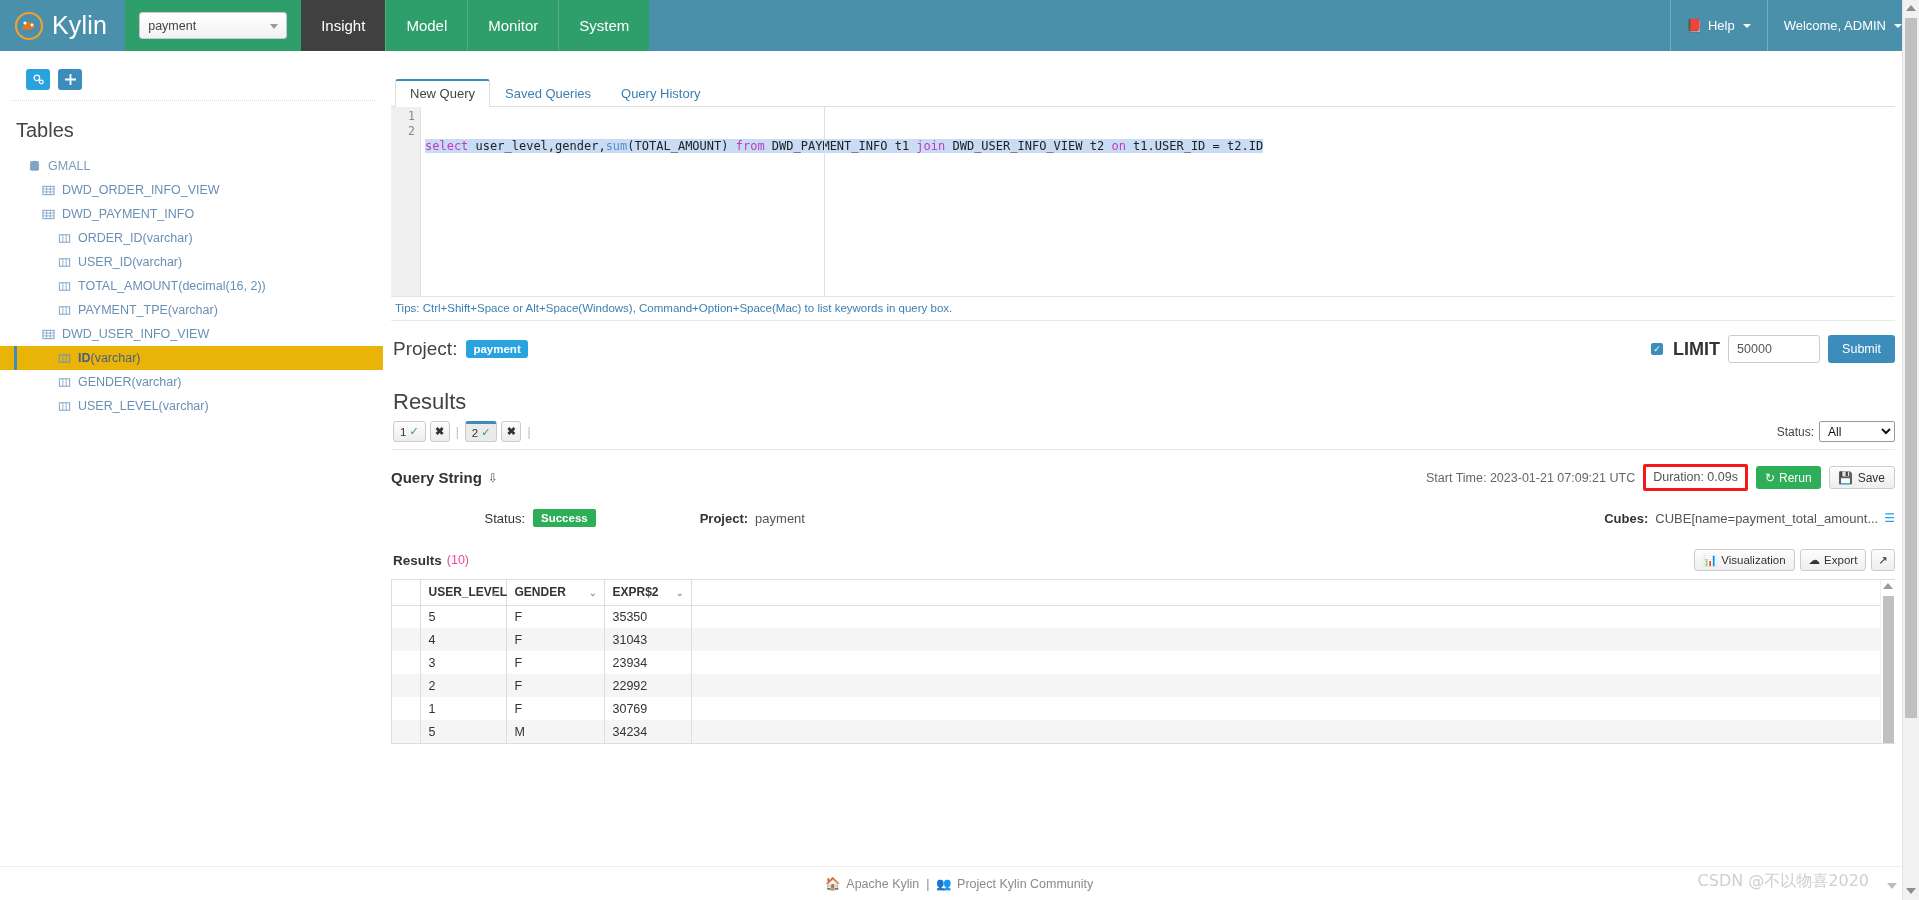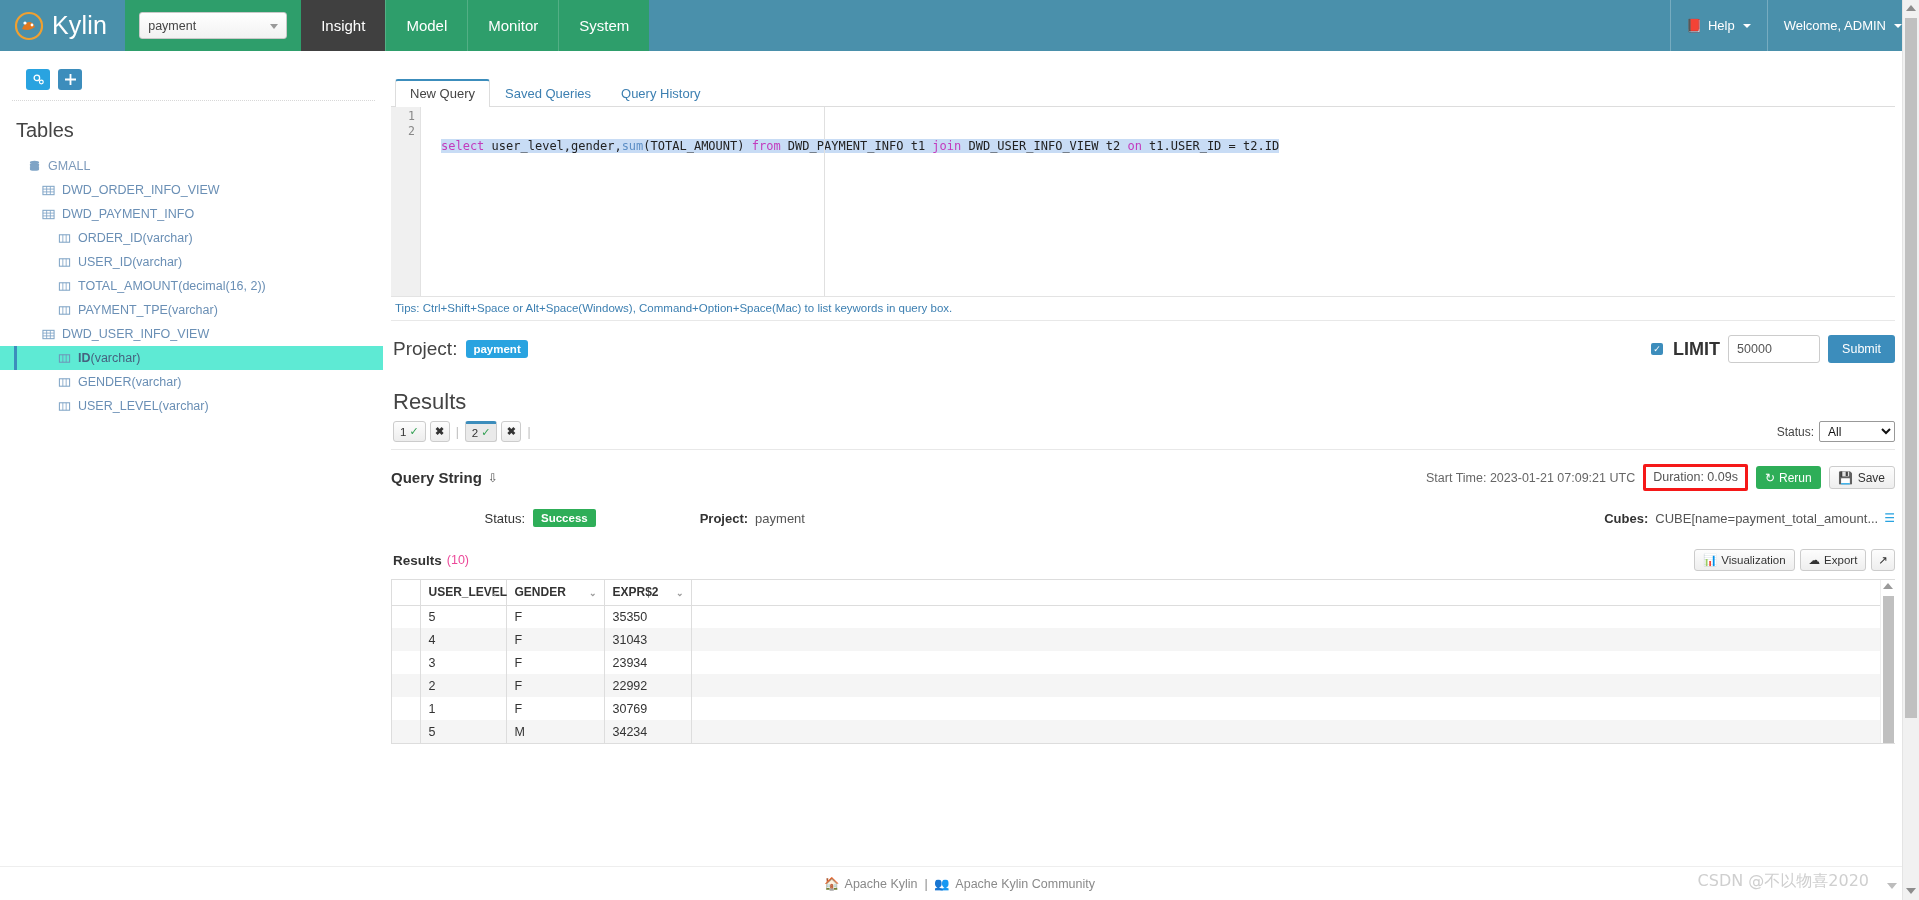--- a/index.html
+++ b/index.html
@@ -123,21 +123,21 @@
     color:#6a8fb5;
     font-size:12.5px;
     cursor:pointer;
     position:relative;
     padding-left:14px;
   }
   .tree-row.lvl0 { padding-left:28px; color:#7b99ba; }
   .tree-row.lvl1 { padding-left:42px; }
   .tree-row.lvl2 { padding-left:58px; }
   .tree-row.selected {
-    background:#5eead4;
+    background:#eab308;
     color:#46627f;
     font-weight:bold;
     text-align:center;
   }
   .tree-row.selected::before {
     content:""; position:absolute; left:14px; top:0; bottom:0;
     width:3px; background:#3c8dbc;
   }
   .tree-icon { width:13px; height:13px; flex:0 0 13px; display:block; }
   .tree-label { white-space:nowrap; }
@@ -195,21 +195,21 @@
     line-height:15px;
     flex:0 0 30px;
   }
   .gutter div { padding-right:5px; }
   .code {
     flex:1;
     font-family:"DejaVu Sans Mono", monospace;
     font-size:12px;
     line-height:15px;
     padding-top:2px;
-    padding-left:20px;
+    padding-left:4px;
     white-space:pre;
     position:relative;
   }
   .code-line span { background:#c8dcf5; }
   .kw { color:#c23bbd; }
   .fn { color:#5d8fc6; }
   .id { color:#222; }
   .edit-split {
     position:absolute;
     left:433px; top:0; bottom:0;
@@ -846,21 +846,21 @@
 </div>
 
 <div class="footer">
   <a>
     <span>🏠</span>
     <span>Apache Kylin</span>
   </a>
   <span>|</span>
   <a>
     <span>👥</span>
-    <span>Apache Kylin Community</span>
+    <span>Project Kylin Community</span>
   </a>
 </div>
 
 <div class="watermark">
   <span>CSDN @不以物喜2020</span>
   <span class="wm-caret"></span>
 </div>
 
 <div class="pagescroll">
   <div class="arr-up"></div>

